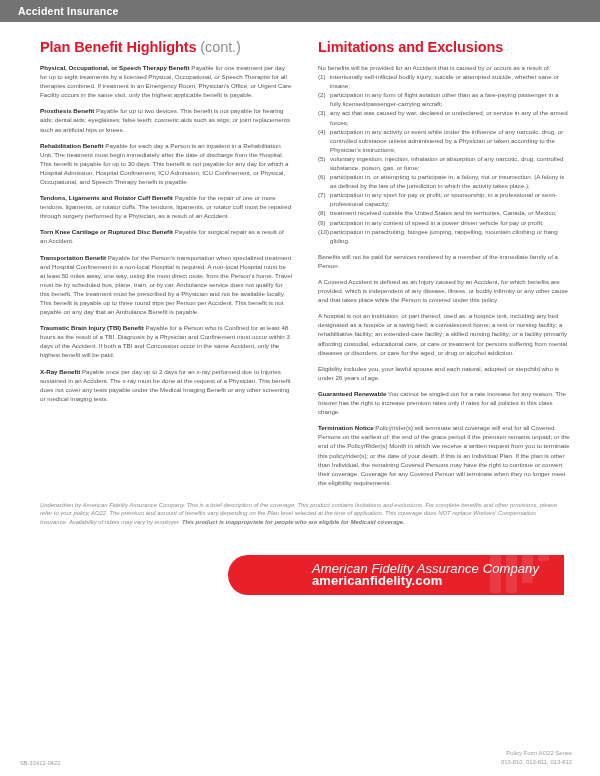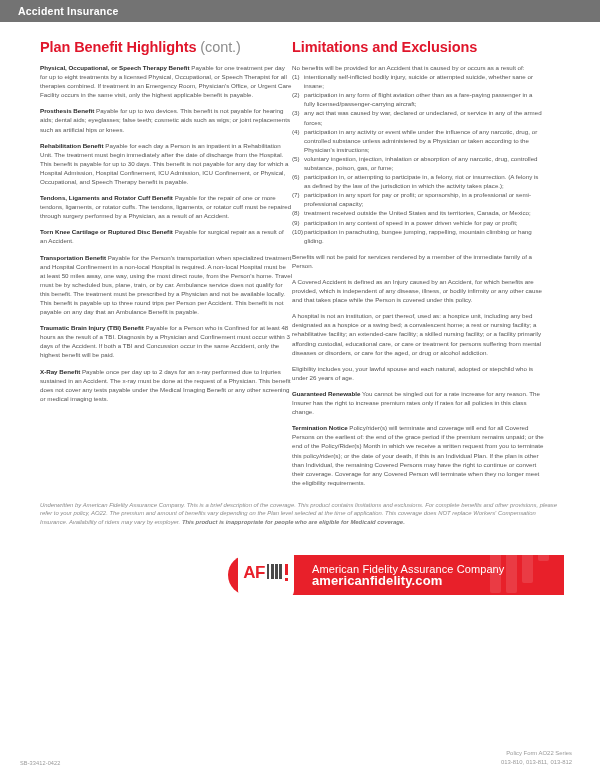--- a/index.html
+++ b/index.html
@@ -35,20 +35,21 @@
 
   
   .page {
     box-sizing: border-box;
     padding: 18px 36px 0 40px;
     position: relative;
   }
 
   .columns {
     display: flex;
+    gap: 26px;
     align-items: flex-start;
   }
   .col {
     width: 252px;
     flex: 0 0 252px;
   }
 
   h2.section-title {
     margin: 0 0 7px 0;
     font-size: 14.5px;
@@ -205,23 +206,24 @@
 
   .logo-text {
     position: absolute;
     left: 272px;
     top: 20px;
     z-index: 4;
     color: #ffffff;
     line-height: 12px;
   }
   .logo-text .company {
-    font-size: 11px;
+    font-size: 13px;
     font-weight: normal;
     letter-spacing: 0.1px;
+    font-style: italic;
   }
   .logo-text .url {
     font-size: 13px;
     font-weight: bold;
     letter-spacing: 0.1px;
   }
 
   
   .bottom-meta {
     position: absolute;
@@ -337,35 +339,20 @@
 
   <div class="footer-logo-wrap">
     <div class="logo-bar">
       <div class="ghost">
         <span></span>
           <span></span>
           <span></span>
           <span></span>
       </div>
     </div>
-    <div class="af-tile">
-      <div class="af-mark">
-        <span class="af-text">AF</span>
-        <span class="bars">
-            <i></i>
-            <i></i>
-            <i></i>
-            <i></i>
-          </span>
-        <span class="bang">
-            <i class="stem"></i>
-            <i class="dot"></i>
-          </span>
-      </div>
-    </div>
     <div class="logo-text">
       <div class="company">American Fidelity Assurance Company</div>
       <div class="url">americanfidelity.com</div>
     </div>
   </div>
 
 </div>
 
 <div class="bottom-meta">
   <div class="doc-code">SB-33412-0422</div>

